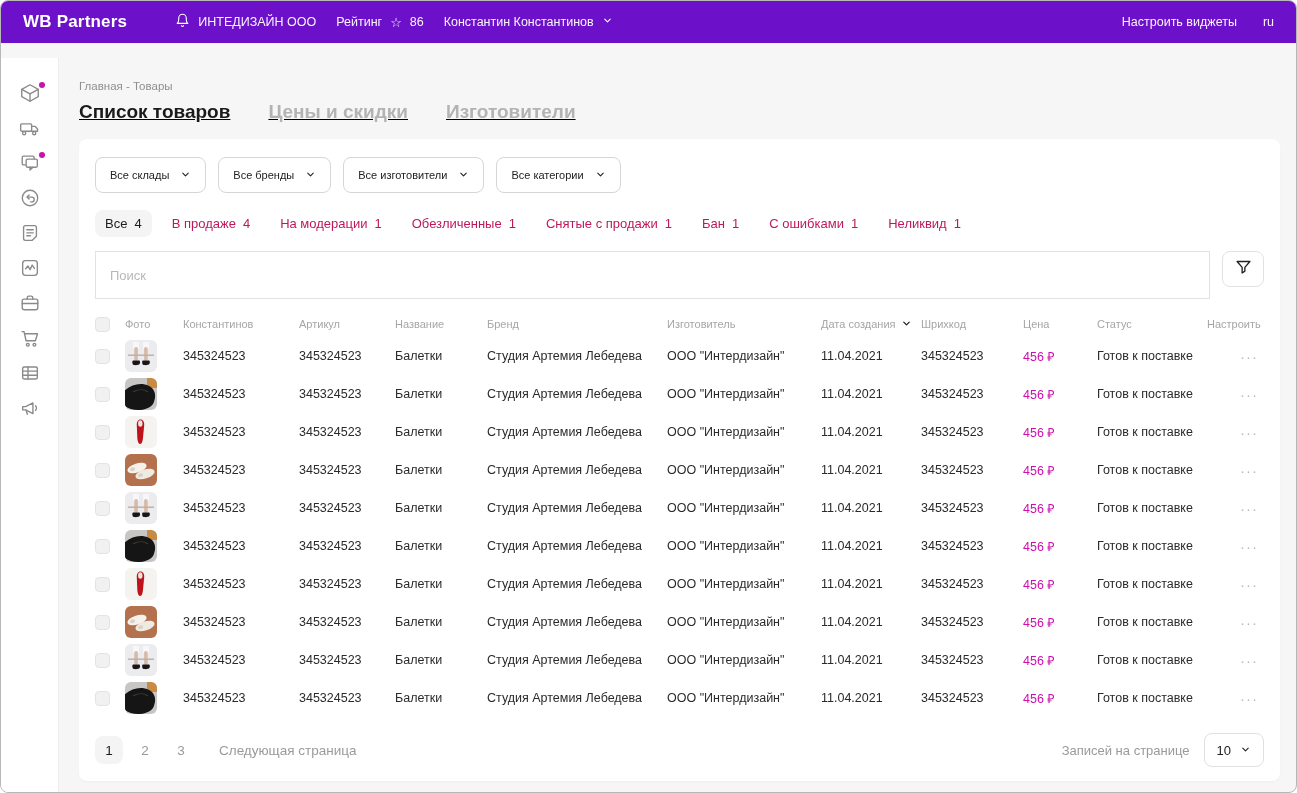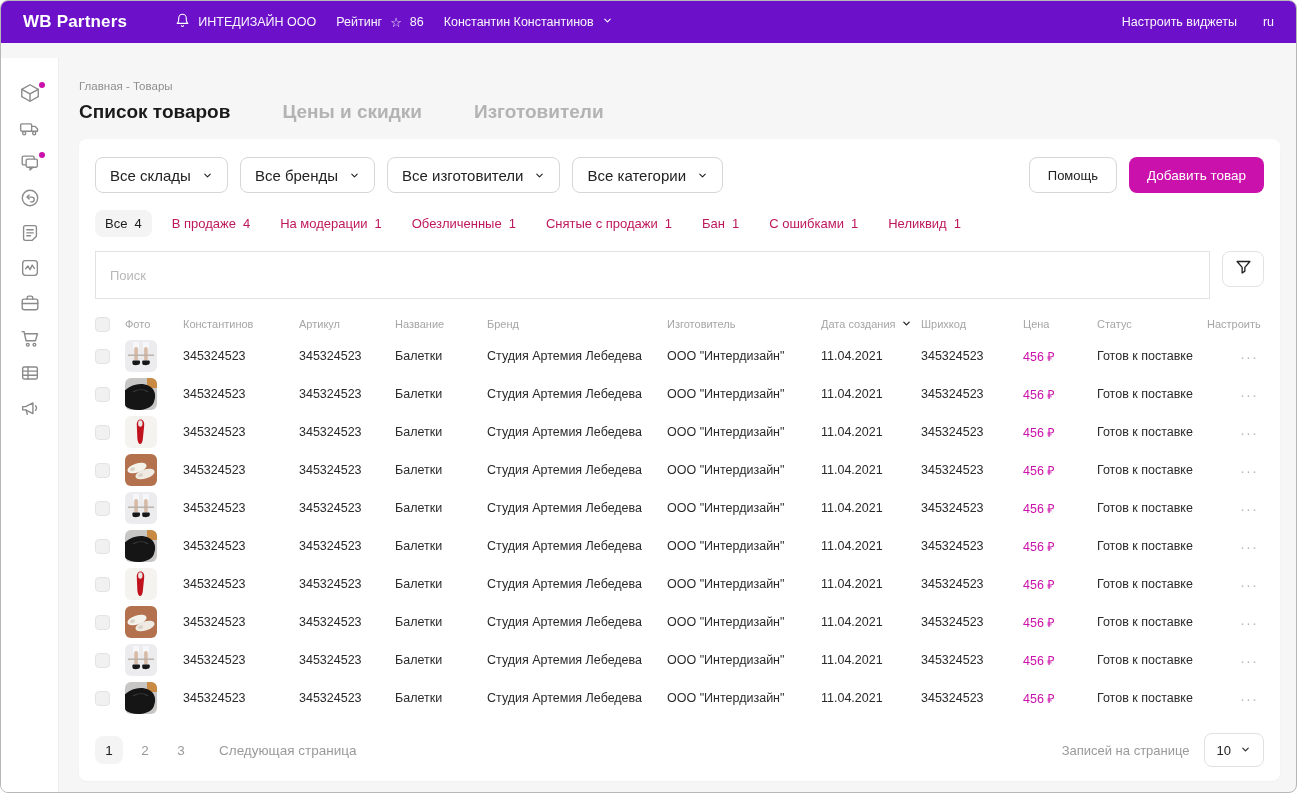--- a/index.html
+++ b/index.html
@@ -15,29 +15,29 @@
   .star { font-size: 13px; line-height: 1; }
 
   
   .app-body { flex: 1; display: flex; min-height: 0; margin-top: 15px; }
   .sidebar { width: 58px; background: #fff; border-right: 1px solid #ededed; padding-top: 24px; display: flex; flex-direction: column; align-items: center; gap: 9px; }
   .sidebar-item { position: relative; width: 26px; height: 26px; display: flex; align-items: center; justify-content: center; cursor: pointer; }
   .badge-dot { position: absolute; top: 0; right: -2px; width: 6px; height: 6px; border-radius: 50%; background: #CB11AB; }
   .main { flex: 1; padding: 22px 16px 0 20px; overflow: hidden; }
 
   .breadcrumb { font-size: 11.5px; color: #8f8f8f; margin-bottom: 9px; }
-  .tabs { display: flex; gap: 52px; margin-bottom: 16px; }
+  .tabs { display: flex; gap: 38px; margin-bottom: 16px; text-decoration: underline; }
   .tab { font-size: 19px; font-weight: 700; color: #b3b3b3; cursor: pointer; }
   .tab.active { color: #1a1a1a; }
 
   
   .card { background: #fff; border-radius: 8px; padding: 18px 16px 14px; box-shadow: 0 1px 2px rgba(0,0,0,.03); }
 
   .filter-row { display: flex; align-items: center; gap: 12px; }
-  .dd-btn { border: 1px solid #d6d6d6; border-radius: 8px; background: #fff; height: 36px; padding: 0 14px; font-size: 15px; color: #222; display: flex; align-items: center; gap: 11px; cursor: pointer; font-family: inherit; }
+  .dd-btn { border: 1px solid #d6d6d6; border-radius: 8px; background: #fff; height: 36px; padding: 0 14px; font-size: 11px; color: #222; display: flex; align-items: center; gap: 11px; cursor: pointer; font-family: inherit; }
   .actions { margin-left: auto; display: flex; gap: 12px; }
   .btn-help { border: 1px solid #d6d6d6; border-radius: 8px; background: #fff; height: 36px; padding: 0 18px; font-size: 13px; color: #222; cursor: pointer; font-family: inherit; }
   .btn-add { border: none; border-radius: 8px; background: #CB11AB; color: #fff; height: 36px; padding: 0 18px; font-size: 13.5px; cursor: pointer; font-family: inherit; }
 
   .chips { display: flex; gap: 10px; margin-top: 17px; }
   .chip { display: flex; gap: 7px; padding: 6px 10px; border-radius: 8px; font-size: 13px; color: #be185d; cursor: pointer; white-space: nowrap; }
   .chip.active { background: #f4f4f4; color: #1d1d1d; }
 
   .search-row { display: flex; gap: 12px; margin-top: 14px; }
   .search-input { flex: 1; height: 48px; border: 1px solid #e2e2e2; border-radius: 0; padding: 0 14px; font-size: 13px; color: #333; outline: none; font-family: inherit; }
@@ -210,24 +210,20 @@
                     <polyline points="6 9 12 15 18 9"></polyline>
                   </svg></span>
               </button>
               <button class="dd-btn">
                 <span>Все категории</span>
                 <span><svg width="11" height="11" viewBox="0 0 24 24" fill="none" stroke="#222" stroke-width="2.4" stroke-linecap="round" stroke-linejoin="round">
                     <polyline points="6 9 12 15 18 9"></polyline>
                   </svg></span>
               </button>
             </div>
-          <div class="actions">
-            <button class="btn-help">Помощь</button>
-            <button class="btn-add">Добавить товар</button>
-          </div>
         </div>
 
         <div class="chips" id="chips">
             <div class="chip active">
               <span>Все</span>
               <span>4</span>
             </div>
             <div class="chip">
               <span>В продаже</span>
               <span>4</span>

